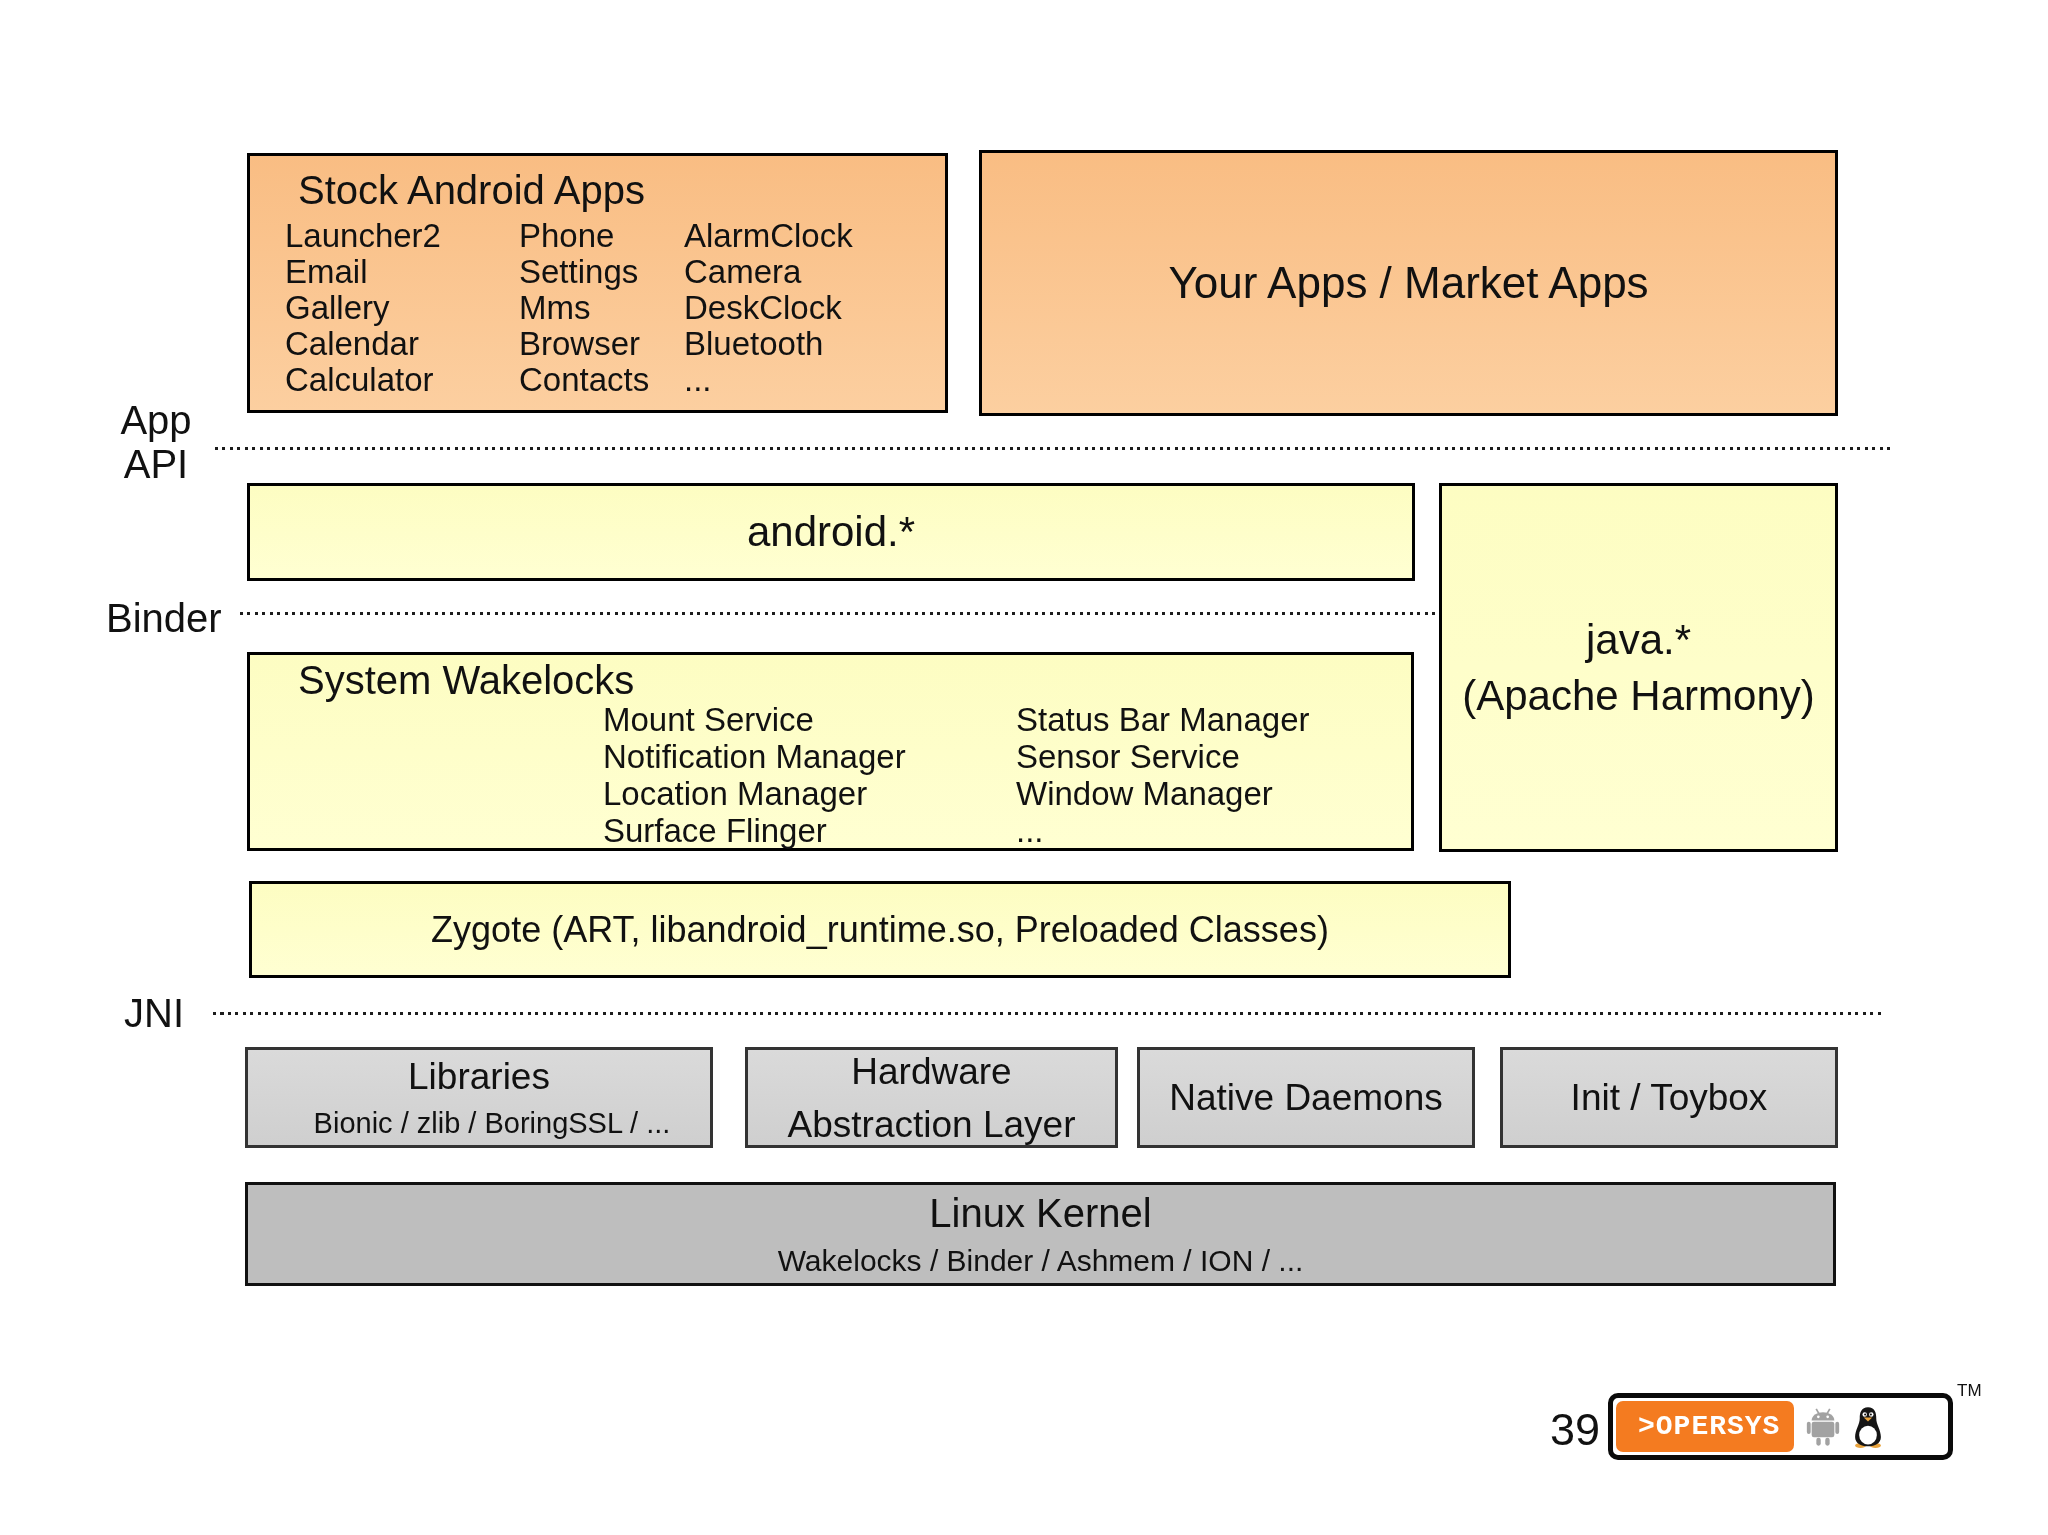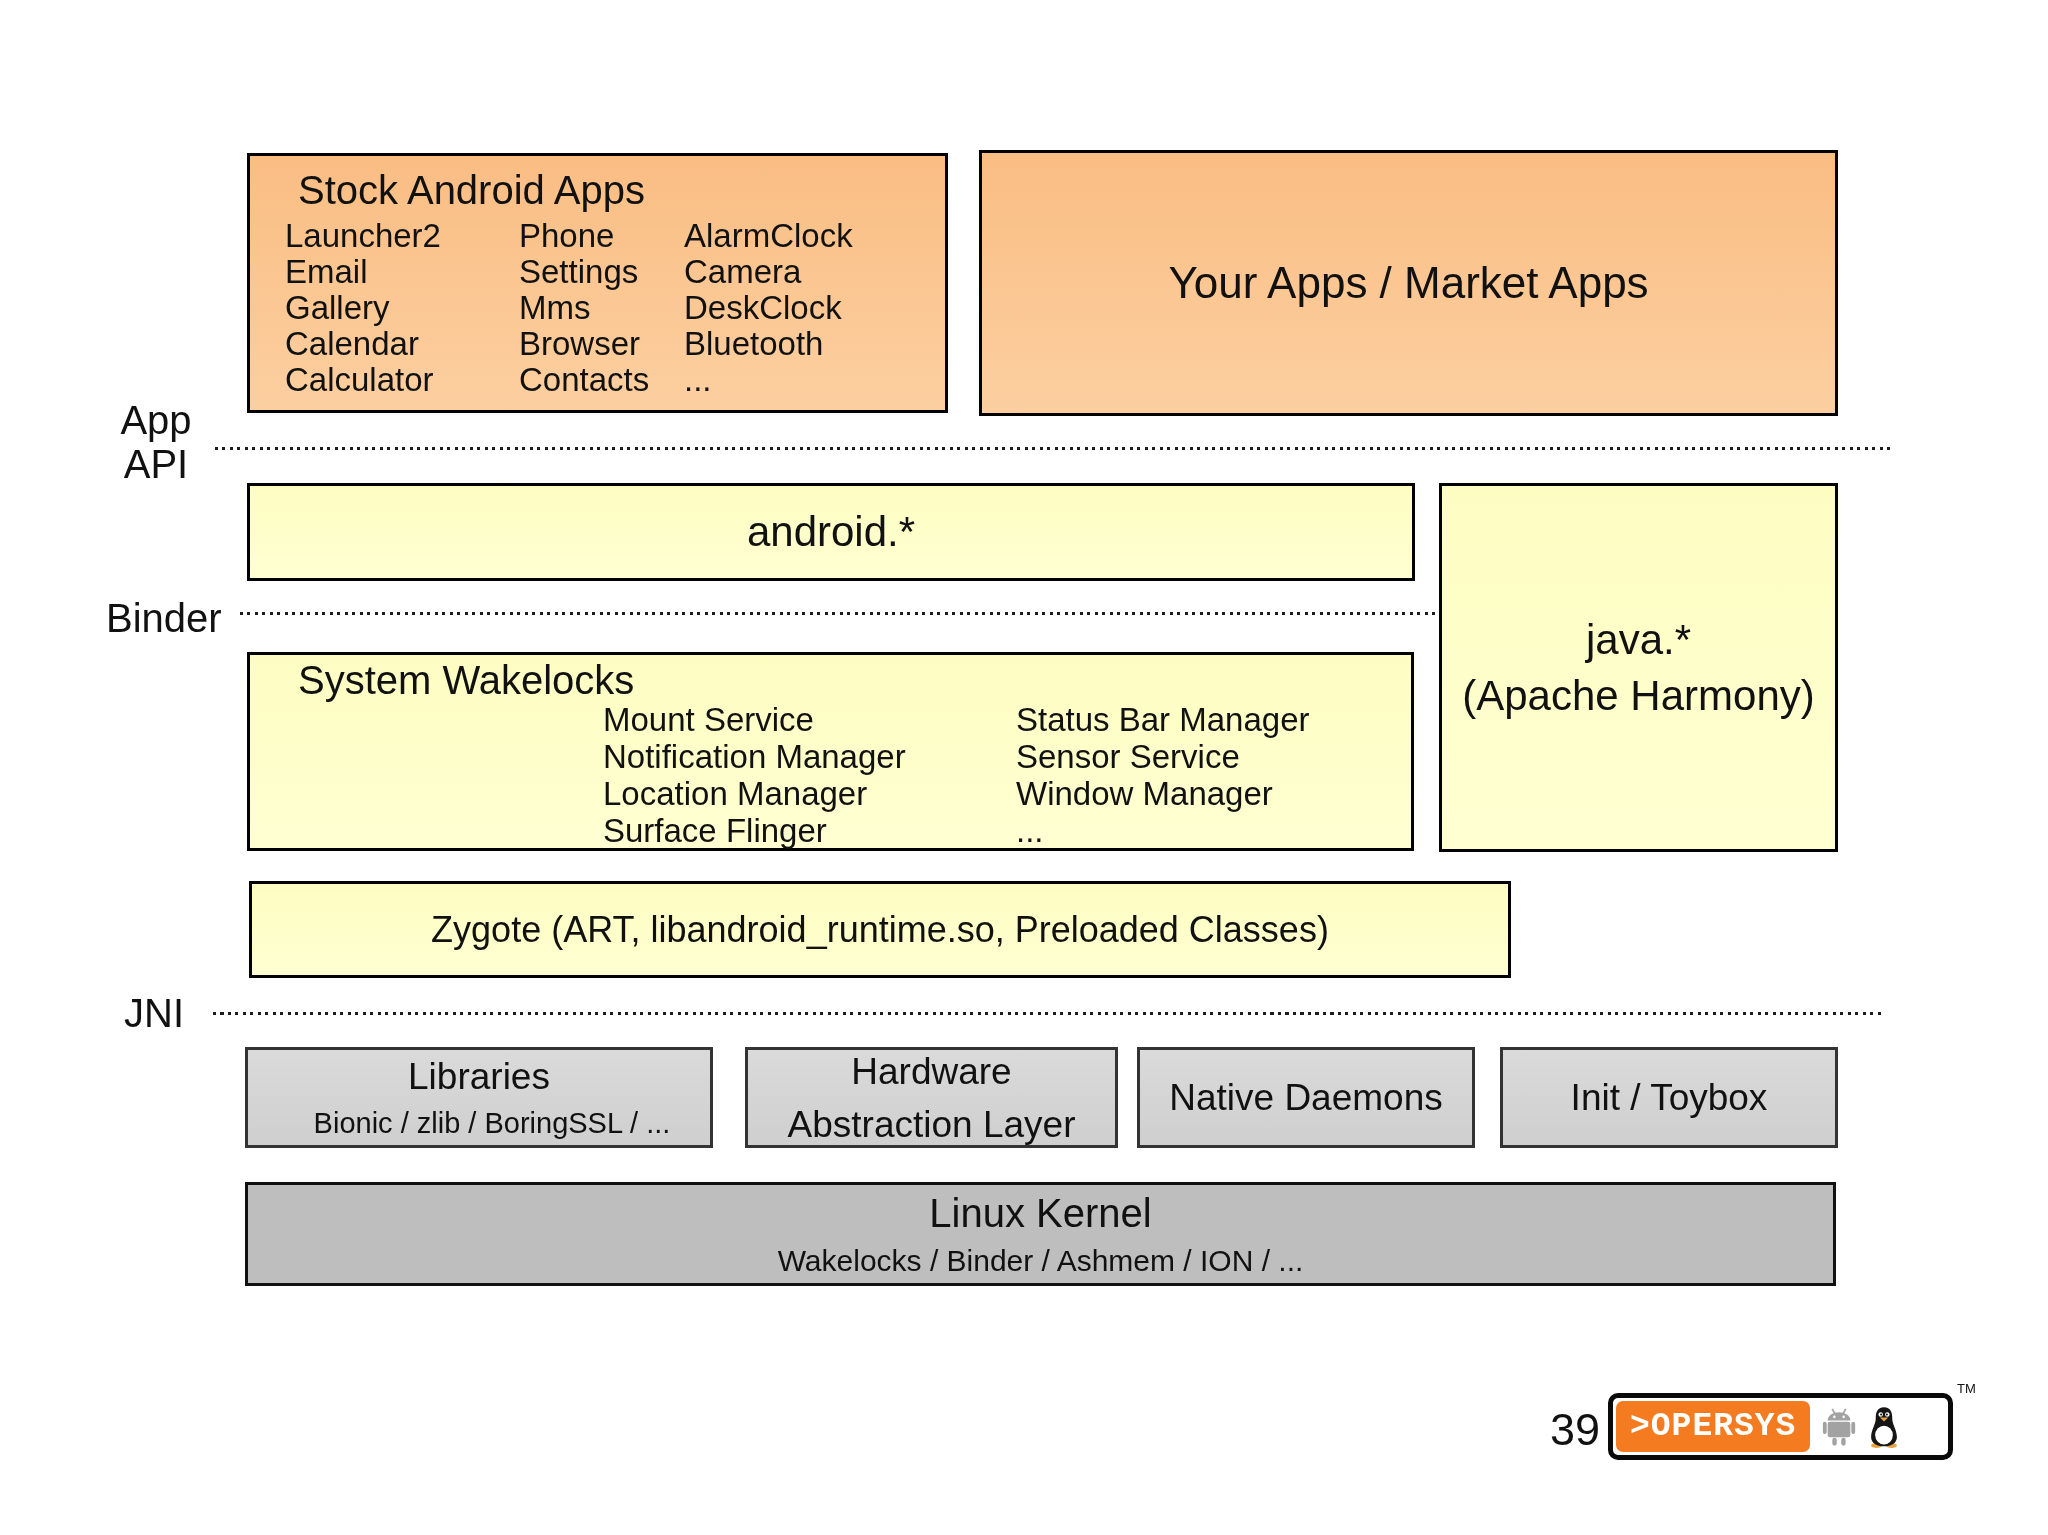--- a/index.html
+++ b/index.html
@@ -19,23 +19,23 @@
   .col{position:absolute;}
   .side-label{position:absolute;font-size:40px;line-height:44px;color:#111;}
   .dotline{position:absolute;height:3px;background:repeating-linear-gradient(90deg,#1c1c1c 0 3px,transparent 3px 7.5px);}
   .sub{white-space:nowrap;}
   
   .logo-frame{position:absolute;box-sizing:border-box;background:#fff;border:5px solid #0a0a0a;border-radius:10px;
     display:flex;align-items:stretch;padding:3px;gap:4px;}
   .logo-orange{background:var(--logo-orange,#F47B20);border-radius:7px;display:flex;align-items:center;justify-content:center;
     padding:0 14px;}
   .logo-text{font-family:"Liberation Mono","DejaVu Sans Mono",monospace;font-weight:bold;color:#fff;
-    font-size:33px;letter-spacing:1px;white-space:nowrap;}
+    font-size:28px;letter-spacing:1px;white-space:nowrap;margin-left:8px;}
   .logo-icons{display:flex;align-items:center;justify-content:center;gap:10px;padding:0 8px;background:#fff;border-radius:6px;}
-  .tm{position:absolute;font-size:13px;color:#111;}
+  .tm{position:absolute;font-size:17px;color:#111;}
   .pagenum{position:absolute;font-size:45px;color:#111;}
 </style>
 </head>
 <body>
 
 <div class="stage">
 
   <div class="side-label" style="left:108px;top:398px;width:96px;text-align:center;">
     <div>App</div>
     <div>API</div>

